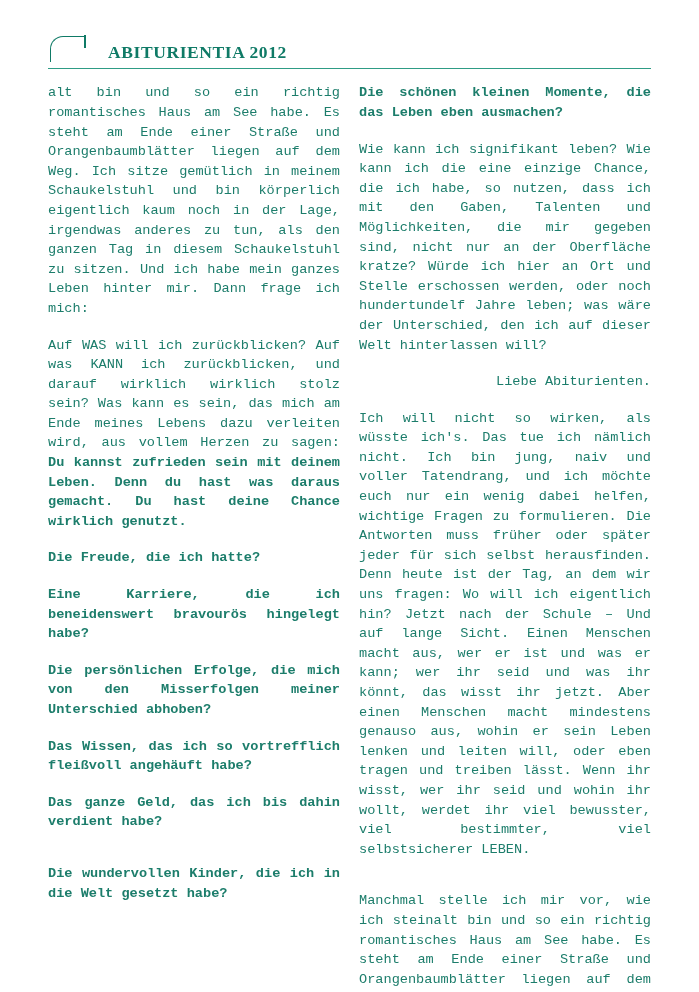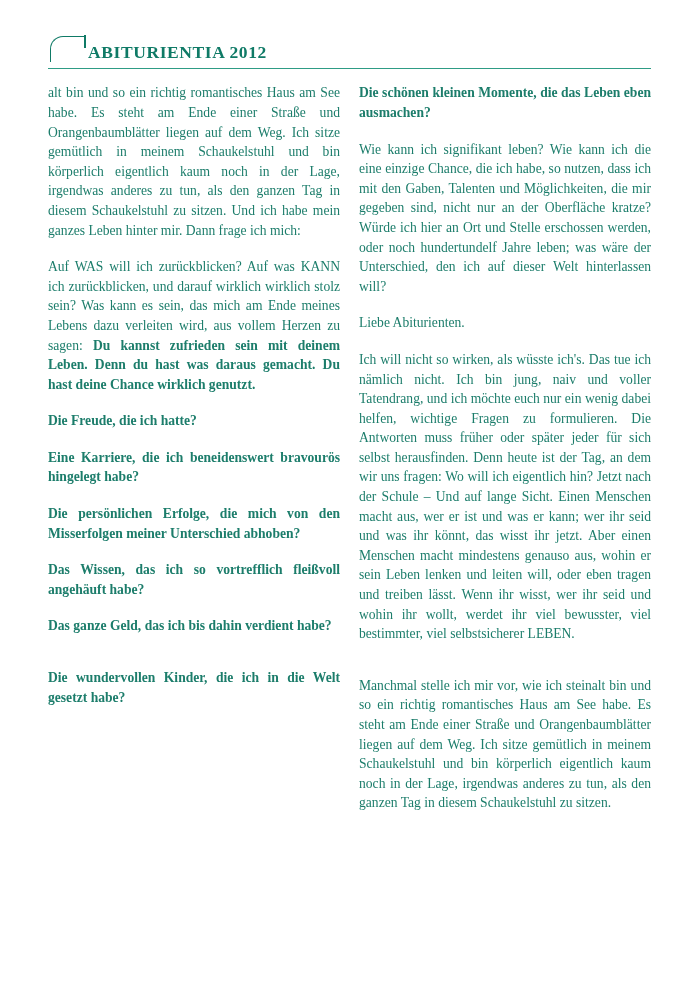--- a/index.html
+++ b/index.html
@@ -43,21 +43,21 @@
   .bracket::after {
     content: "";
     position: absolute;
     right: -1.6px;
     top: -1.6px;
     width: 1.6px;
     height: 13px;
     background: #0f7a66;
   }
   .masthead-title {
-    margin-left: 40px;
+    margin-left: 60px;
     font-size: 17.5px;
     font-weight: bold;
     letter-spacing: 0.6px;
     color: #0f7a66;
     line-height: 1;
     padding-bottom: 7px;
     white-space: nowrap;
   }
   .header-rule {
     width: 100%;
@@ -79,24 +79,25 @@
   .col-left { margin-right: 19px; }
 
   p.para {
     margin: 0 0 17px 0;
     font-size: 13.6px;
     line-height: 19.6px;
     color: #1c7d6b;
     text-align: justify;
     text-justify: inter-word;
     hyphens: manual;
+    font-family: Liberation Mono, monospace;
   }
   p.para:last-child { margin-bottom: 0; margin-top: 32px; }
   p.bold { font-weight: bold; }
-  p.tight { text-align: left; }
+  p.tight { text-align: right; }
 
   b.inline-bold { font-weight: bold; }
 </style>
 </head>
 <body>
 
 <div class="page">
 
   <div class="masthead">
     <div class="bracket"></div>

